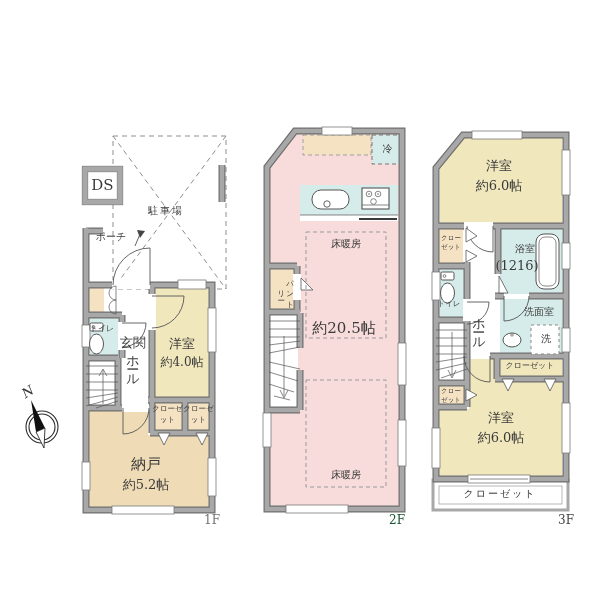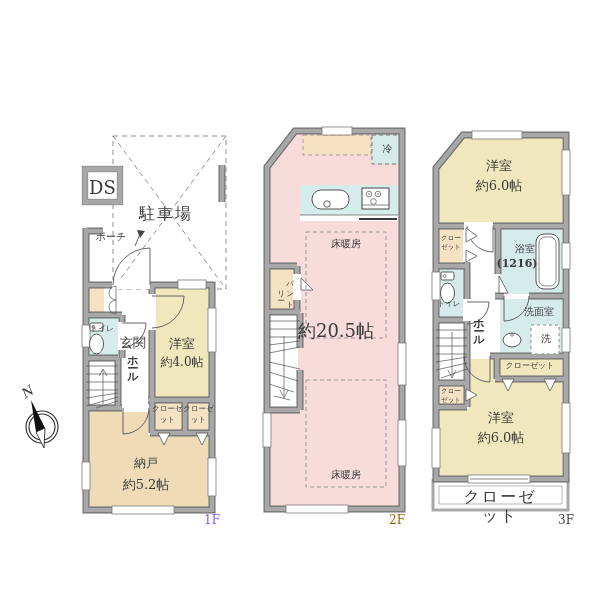--- a/index.html
+++ b/index.html
@@ -4,23 +4,23 @@
 <style>
   html,body{margin:0;padding:0;background:#fff;}
   #stage{position:relative;width:600px;height:600px;background:#ffffff;overflow:hidden;
          font-family:"DejaVu Serif","Liberation Serif",serif;}
   #plan-svg{position:absolute;left:0;top:0;}
   .lbl{position:absolute;color:#3a3a3a;text-align:center;line-height:1.18;
        font-family:"DejaVu Serif","Liberation Serif",serif;}
   .v{writing-mode:vertical-rl;text-orientation:upright;letter-spacing:2px;}
   .two{word-break:break-all;line-height:1.4;letter-spacing:0;}
   .ls2{letter-spacing:2px;}
-  .s6{font-size:6.5px;} .s7{font-size:7.5px;} .s8{font-size:8px;} .s9{font-size:11px;font-weight:bold;}
-  .s10{font-size:10px;} .s11{font-size:16px;} .s12{font-size:12px;} .s13{font-size:13px;}
-  .s14{font-size:12px;} .s15{font-size:18px;} .s18{font-size:18px;}
+  .s6{font-size:6.5px;} .s7{font-size:7.5px;} .s8{font-size:8px;} .s9{font-size:13px;}
+  .s10{font-size:10px;} .s11{font-size:10px;} .s12{font-size:12px;} .s13{font-size:13px;}
+  .s14{font-size:15px;} .s15{font-size:15px;} .s18{font-size:18px;}
   .north{font-style:italic;transform:rotate(-33deg);}
   
   .wo{fill:none;stroke:#6f6f6f;stroke-width:7;stroke-linecap:butt;stroke-linejoin:miter;}
   .wf{fill:none;stroke:#a8a8a8;stroke-width:4.6;stroke-linecap:butt;stroke-linejoin:miter;}
   .win{fill:#ffffff;stroke:#7a7a7a;stroke-width:.8;}
   .gap{fill:#ffffff;}
   .thin{fill:none;stroke:#555;stroke-width:.9;}
   .thin2{fill:none;stroke:#555;stroke-width:.7;}
   .dash{fill:none;stroke:#8f8f8f;stroke-width:1;stroke-dasharray:5 4;}
   .dashH{fill:none;stroke:#999;stroke-width:1;stroke-dasharray:4 3;}
@@ -234,28 +234,28 @@
 <div class="lbl s10" style="left:86px;top:231px;width:50px;">ポーチ</div>
 <div class="lbl s13" style="left:106px;top:295px;width:54px;margin-top:40px;">玄関</div>
 <div class="lbl s8" style="left:84px;top:324px;width:36px;">トイレ</div>
 <div class="lbl s9 v" style="left:125px;top:342px;height:44px;">ホール</div>
 <div class="lbl s13" style="left:146px;top:336px;width:72px;">洋室</div>
 <div class="lbl s12" style="left:146px;top:355px;width:72px;">約4.0帖</div>
 <div class="lbl s7 two" style="left:151px;top:404px;width:33px;">クローゼット</div>
 <div class="lbl s7 two" style="left:182px;top:404px;width:33px;">クローゼット</div>
 <div class="lbl s14" style="left:108px;top:456px;width:76px;">納戸</div>
 <div class="lbl s13" style="left:108px;top:477px;width:76px;">約5.2帖</div>
-<div class="lbl s12" style="left:196px;top:513px;width:32px;color:#8b5cf6;">1F</div>
+<div class="lbl s12" style="left:196px;top:513px;width:32px;color:#737373;">1F</div>
 
 <div class="lbl s10" style="left:373px;top:143px;width:29px;">冷</div>
 <div class="lbl s10" style="left:310px;top:238px;width:72px;">床暖房</div>
 <div class="lbl s7 v" style="left:276px;top:270px;height:42px;">パントリー</div>
-<div class="lbl s15" style="left:292px;top:320px;width:88px;">約20.5帖</div>
+<div class="lbl s15" style="left:300px;top:320px;width:88px;">約20.5帖</div>
 <div class="lbl s10" style="left:310px;top:469px;width:72px;">床暖房</div>
-<div class="lbl s12" style="left:381px;top:513px;width:32px;color:#a16207;">2F</div>
+<div class="lbl s12" style="left:381px;top:513px;width:32px;color:#14532d;">2F</div>
 
 <div class="lbl s13" style="left:460px;top:158px;width:78px;">洋室</div>
 <div class="lbl s13" style="left:460px;top:178px;width:78px;">約6.0帖</div>
 <div class="lbl s6 two" style="left:438px;top:234px;width:26px;">クローゼット</div>
 <div class="lbl s10" style="left:497px;top:243px;width:56px;">浴室</div>
 <div class="lbl s9" style="left:495px;top:258px;width:44px;">(1216)</div>
 <div class="lbl s7" style="left:433px;top:300px;width:32px;">トイレ</div>
 <div class="lbl s9 v" style="left:471px;top:305px;height:44px;">ホール</div>
 <div class="lbl s10" style="left:508px;top:306px;width:62px;">洗面室</div>
 <div class="lbl s10" style="left:538px;top:333px;width:16px;">洗</div>

